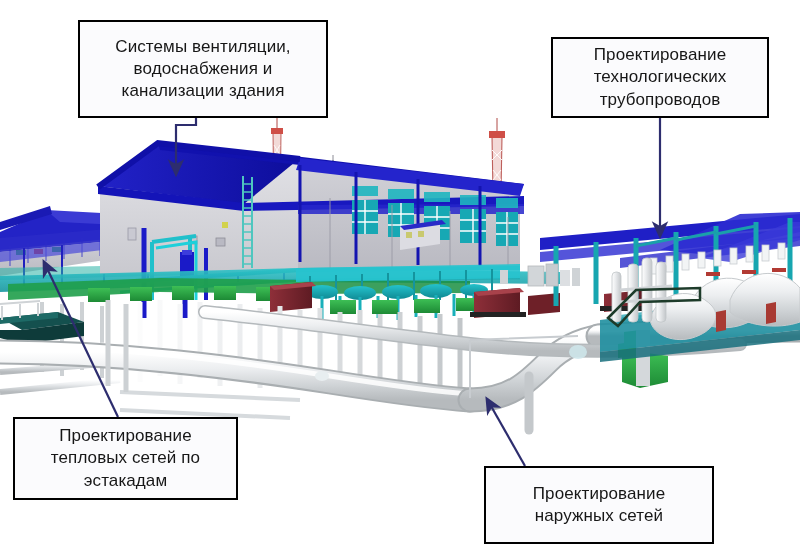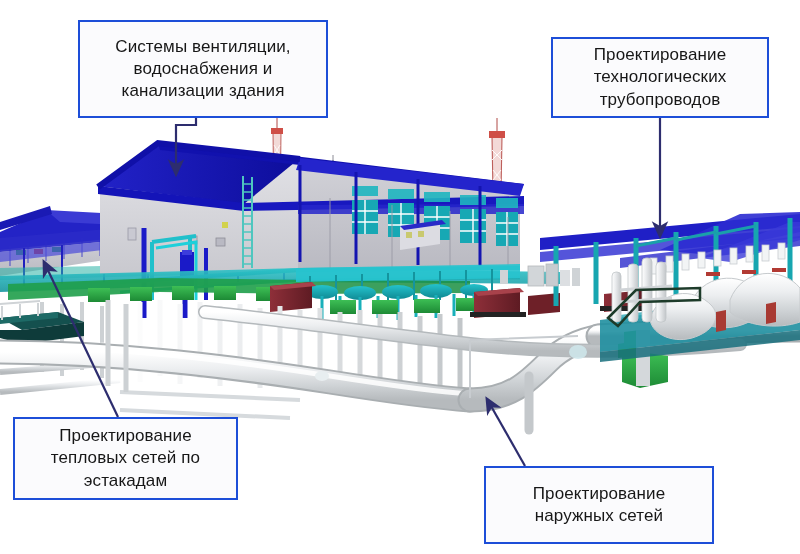--- a/index.html
+++ b/index.html
@@ -7,21 +7,21 @@
   body{font-family:"Liberation Sans","DejaVu Sans",sans-serif;}
   #stage{
     position:relative;width:800px;height:554px;background:#ffffff;overflow:hidden;
   }
   #render-layer{position:absolute;inset:0;width:800px;height:554px;}
   #overlay-layer{position:absolute;inset:0;width:800px;height:554px;pointer-events:none;}
 
   .callout{
     position:absolute;
     background:#fbfbfd;
-    border:2px solid #1d4ed8;
+    border:2px solid #000000;
     box-sizing:border-box;
     display:flex;align-items:center;justify-content:center;
     text-align:center;
     color:#171717;
     line-height:1.30;
     letter-spacing:.1px;
     font-size:17px;
     padding:0 8px;
     z-index:5;
   }

